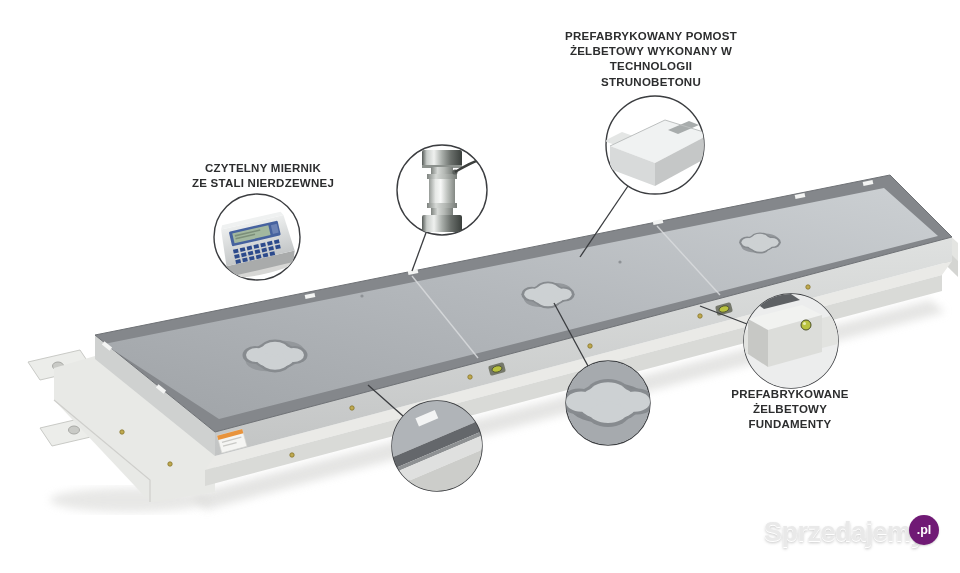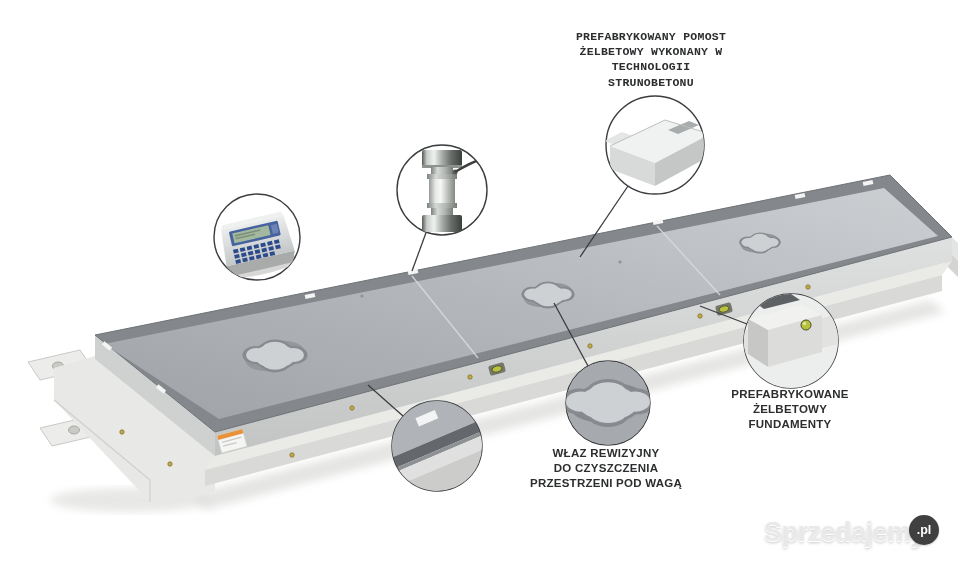--- a/index.html
+++ b/index.html
@@ -7,21 +7,21 @@
          font-family:"Liberation Sans",sans-serif;}
   .callout-label{position:absolute;text-align:center;
     font:700 11.5px/1.32 "Liberation Sans",sans-serif;color:#2c2d2e;
     letter-spacing:.25px;white-space:pre-line;}
   #bridge-svg{position:absolute;left:0;top:0;}
   .wm{position:absolute;left:0;top:0;width:960px;height:573px;pointer-events:none;}
   .wm-text{position:absolute;left:764px;top:517px;
     font:700 27px "Liberation Sans",sans-serif;color:#e9e9e9;letter-spacing:-.5px;
     text-shadow:0 1px 0 #ffffff,0 2px 3px rgba(130,130,130,.45);}
   .wm-badge{position:absolute;left:909px;top:515px;width:30px;height:30px;border-radius:50%;
-    background:#404040;color:#fff;font:700 12.5px/30px "Liberation Sans",sans-serif;
+    background:#701a75;color:#fff;font:700 12.5px/30px "Liberation Sans",sans-serif;
     text-align:center;box-shadow:0 1px 2px rgba(0,0,0,.18);}
 </style>
 </head>
 <body>
 
 <div id="stage">
 
 <svg id="bridge-svg" width="960" height="573" viewBox="0 0 960 573">
   <defs>
     <linearGradient id="deckG" x1="0" y1="1" x2="1" y2="0">
@@ -292,34 +292,33 @@
         <rect x="428" y="412" width="21" height="9" fill="#f3f4f4"></rect>
         <rect x="383" y="439" width="124" height="11" fill="#64676b"></rect>
         <rect x="383" y="450" width="124" height="4" fill="#8e9193"></rect>
         <rect x="383" y="454" width="124" height="13" fill="#dfe0df"></rect>
         <rect x="383" y="467" width="124" height="42" fill="#cccdca"></rect>
       </g>
     </g>
   </g>
 </svg>
 
-
-
-<div class="callout-label" style="left:521px;top:29px;width:260px;font-family:Liberation Mono, monospace;">PREFABRYKOWANY POMOST
+<div class="callout-label" style="left:163px;top:161px;width:200px;">CZYTELNY MIERNIK
+ZE STALI NIERDZEWNEJ</div>
+
+
+<div class="callout-label" style="left:521px;top:29px;width:260px;">PREFABRYKOWANY POMOST
 ŻELBETOWY WYKONANY W
 TECHNOLOGII
 STRUNOBETONU</div>
 
 <div class="callout-label" style="left:685px;top:387px;width:210px;">PREFABRYKOWANE
 ŻELBETOWY
 FUNDAMENTY</div>
 
-<div class="callout-label" style="left:496px;top:446px;width:220px;">WŁAZ REWIZYJNY
-DO CZYSZCZENIA
-PRZESTRZENI POD WAGĄ</div>
 
 
 <div class="wm">
   <span class="wm-text">Sprzedajemy</span>
   <span class="wm-badge">.pl</span>
 </div>
 
 </div>
 
 </body></html>

